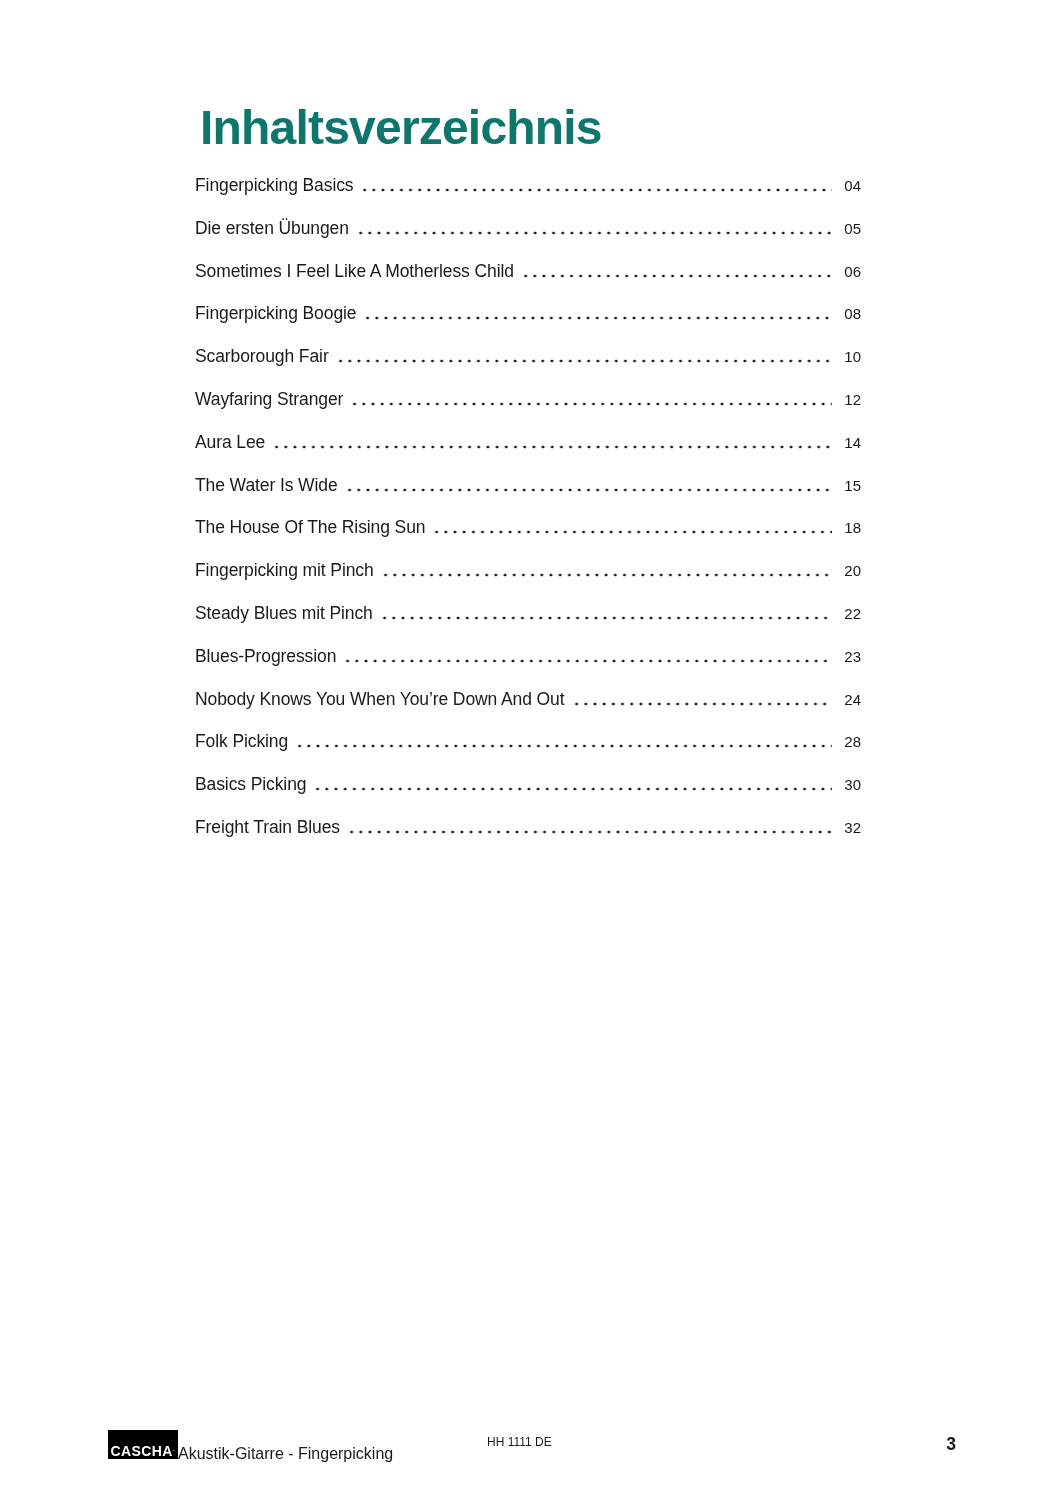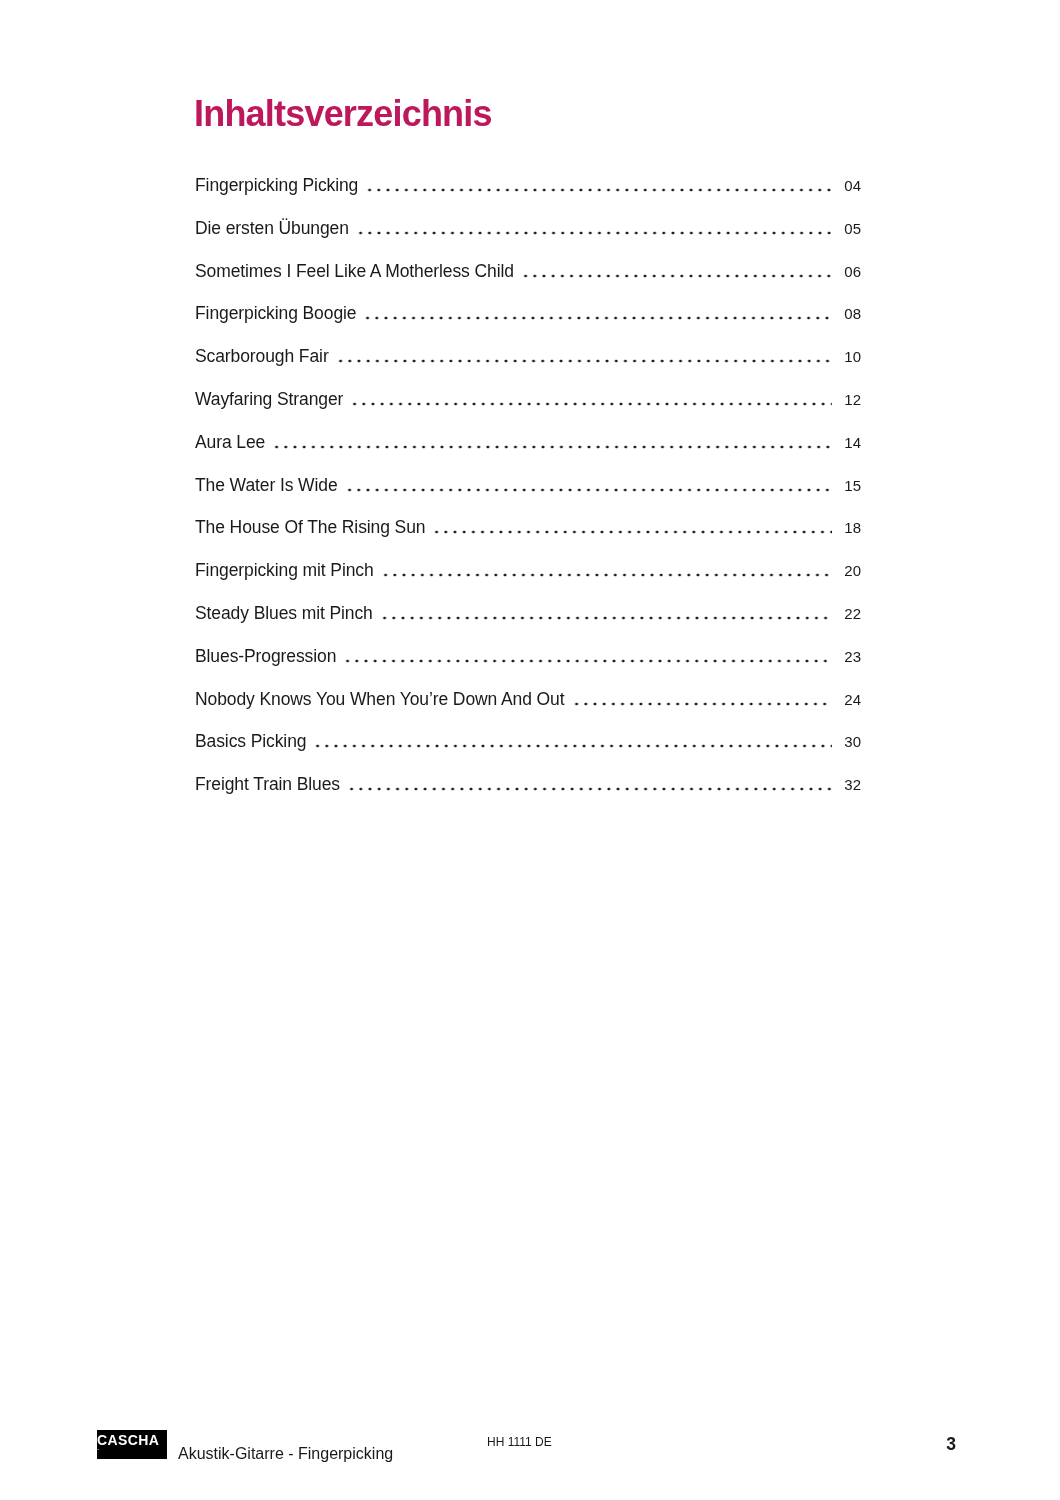--- a/index.html
+++ b/index.html
@@ -10,26 +10,26 @@
   body {
     width: 1060px;
     height: 1500px;
     position: relative;
     font-family: "Liberation Sans", sans-serif;
     color: #1a1a1a;
     overflow: hidden;
   }
   .page-title {
     position: absolute;
-    left: 194px;
+    left: 200px;
     top: 70px;
-    font-size: 36px;
+    font-size: 48px;
     font-weight: bold;
     letter-spacing: -0.8px;
-    color: #be185d;
+    color: #0f766e;
     line-height: 1.1;
   }
   .toc-list {
     position: absolute;
     left: 195px;
     right: 199px;
     top: 174px;
   }
   .toc-row {
     display: flex;
@@ -61,33 +61,32 @@
   }
   .footer {
     position: absolute;
     left: 0;
     top: 1429px;
     width: 1060px;
     height: 32px;
   }
   .footer-logo {
     position: absolute;
-    left: 97px;
+    left: 108px;
     top: 1px;
     width: 70px;
     height: 29px;
     background: #000000;
     color: #ffffff;
     display: flex;
-    align-items: flex-start;
+    align-items: flex-end;
     justify-content: center;
     font-size: 14px;
     font-weight: bold;
     letter-spacing: 0.4px;
-    flex-direction: column;
   }
   .footer-logo .tm-dot {
     font-size: 7px;
     vertical-align: top;
     line-height: 10px;
   }
   .footer-book-title {
     position: absolute;
     left: 178px;
     top: 16px;
@@ -109,21 +108,21 @@
     font-weight: bold;
   }
 </style>
 </head>
 <body>
 
 <h1 class="page-title">Inhaltsverzeichnis</h1>
 
 <div class="toc-list">
   <div class="toc-row">
-    <span class="toc-label">Fingerpicking Picking</span>
+    <span class="toc-label">Fingerpicking Basics</span>
     <span class="toc-dots"></span>
     <span class="toc-page">04</span>
   </div>
 
   <div class="toc-row">
     <span class="toc-label">Die ersten Übungen</span>
     <span class="toc-dots"></span>
     <span class="toc-page">05</span>
   </div>
 
@@ -187,20 +186,25 @@
     <span class="toc-page">23</span>
   </div>
 
   <div class="toc-row">
     <span class="toc-label">Nobody Knows You When You’re Down And Out</span>
     <span class="toc-dots"></span>
     <span class="toc-page">24</span>
   </div>
 
 
+  <div class="toc-row">
+    <span class="toc-label">Folk Picking</span>
+    <span class="toc-dots"></span>
+    <span class="toc-page">28</span>
+  </div>
 
   <div class="toc-row">
     <span class="toc-label">Basics Picking</span>
     <span class="toc-dots"></span>
     <span class="toc-page">30</span>
   </div>
 
   <div class="toc-row">
     <span class="toc-label">Freight Train Blues</span>
     <span class="toc-dots"></span>

